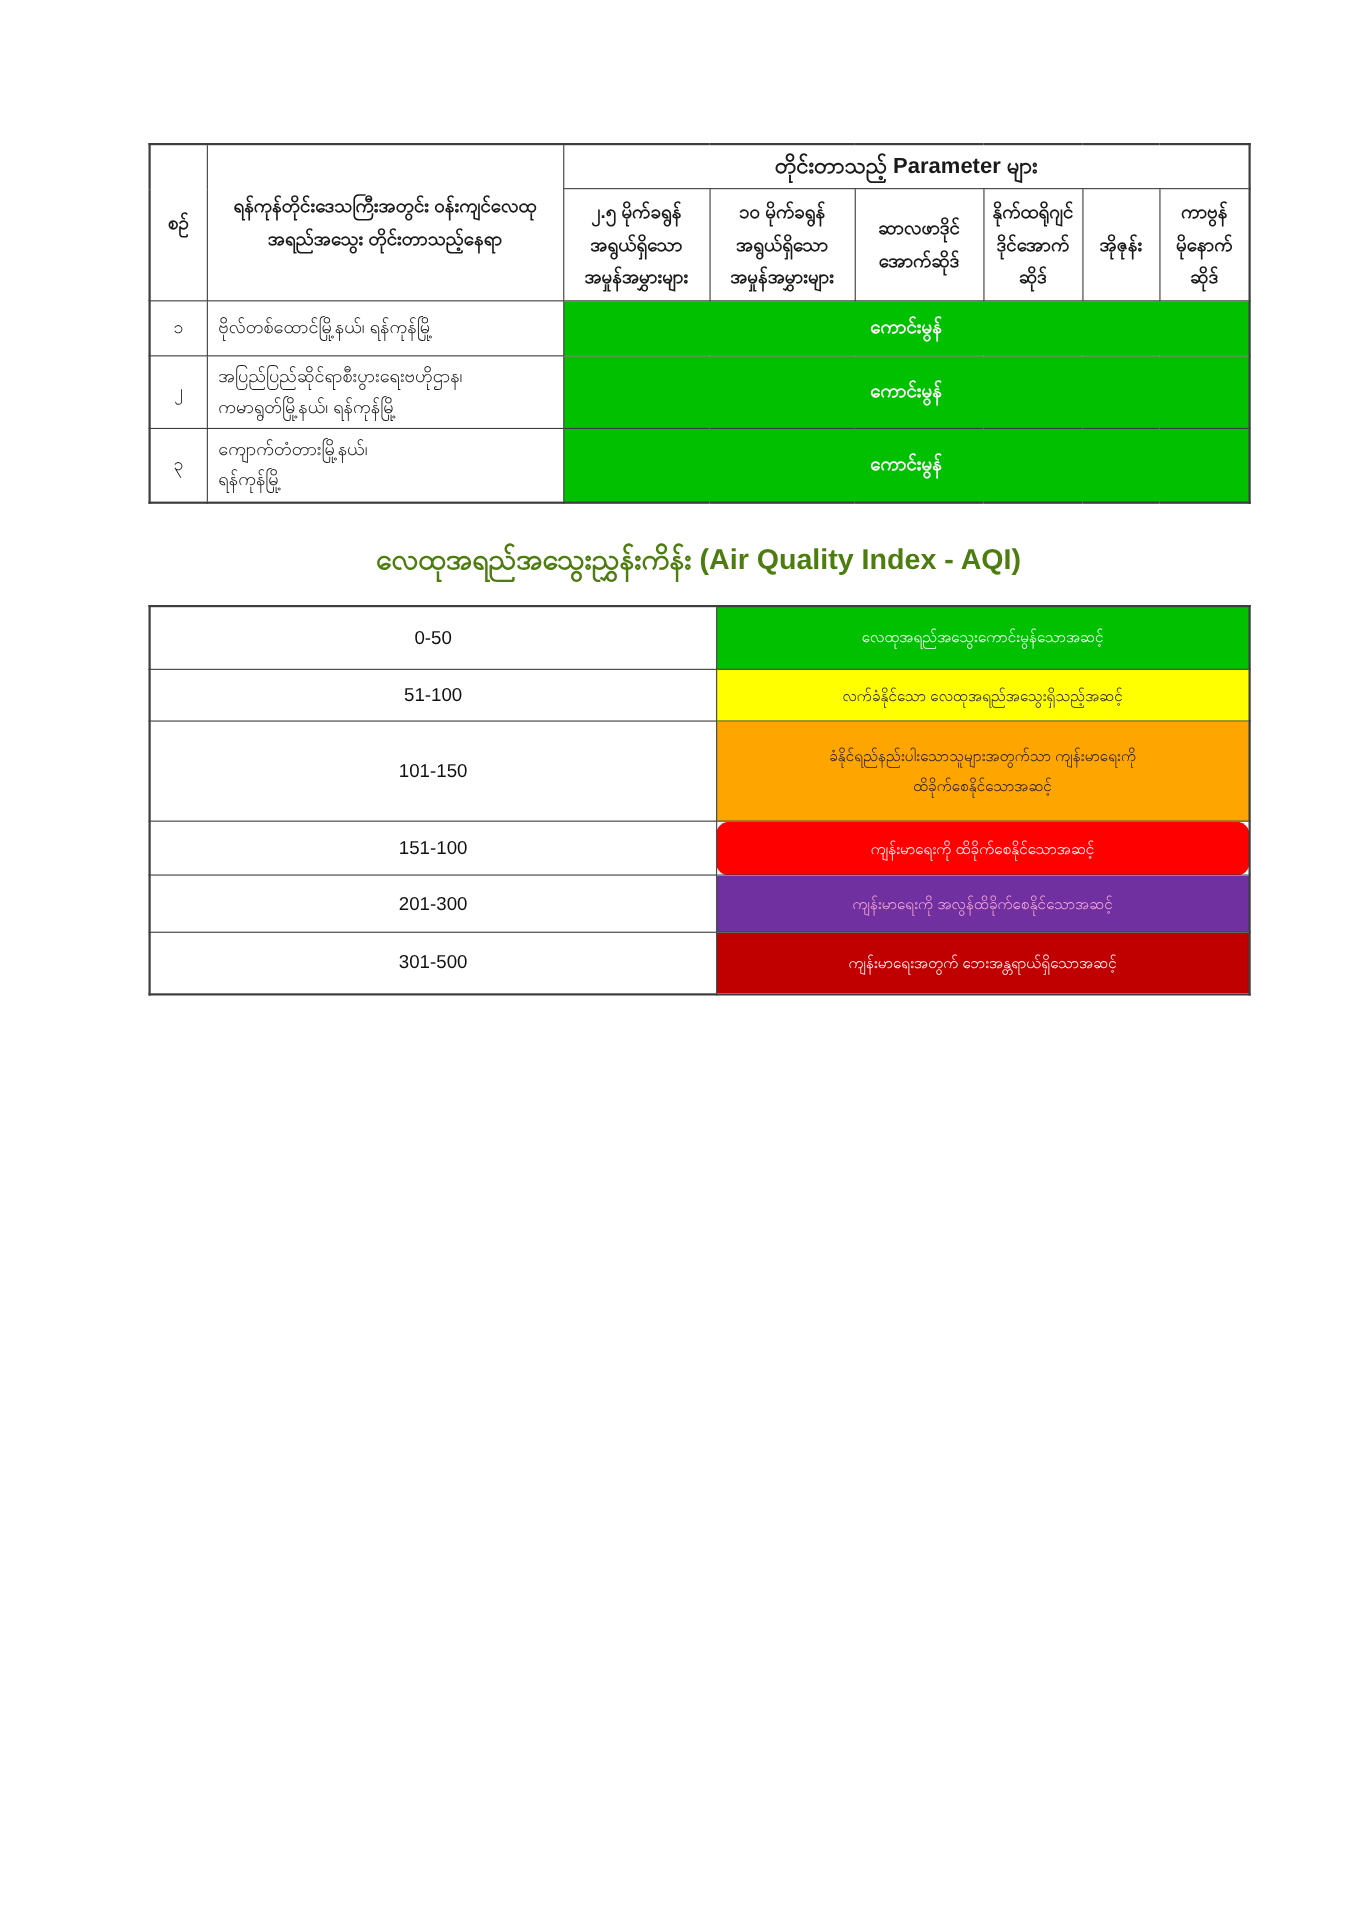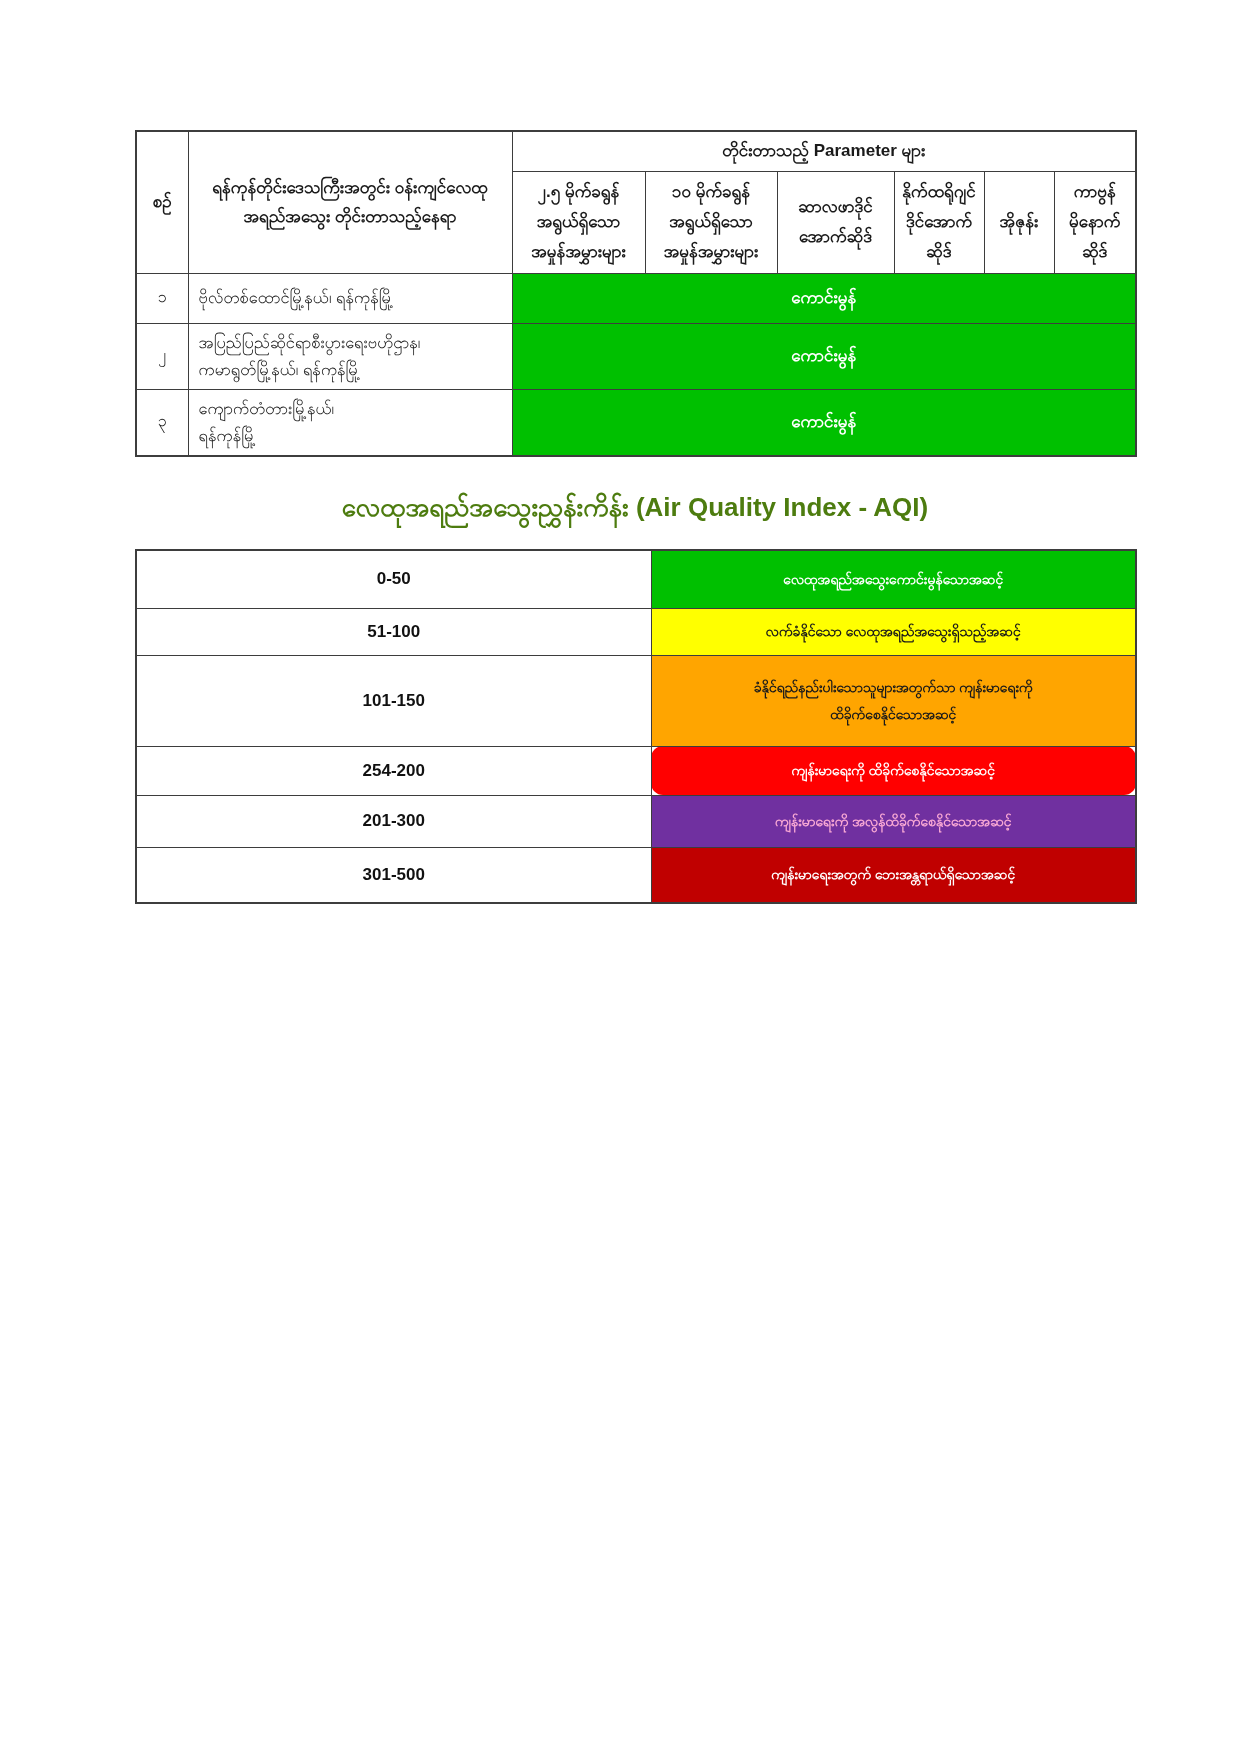--- a/index.html
+++ b/index.html
@@ -25,21 +25,21 @@
   th, td {
     padding: 2px 6px;
     vertical-align: middle;
     text-align: center;
     color: #1a1a1a;
     white-space: pre-line;
     overflow: hidden;
   }
   
   .t1 th { font-weight: 700; font-size: 17px; line-height: 1.75; }
-  .t1 .group-hdr { font-size: 17px; margin-top: 35px; }
+  .t1 .group-hdr { font-size: 20px; margin-top: 35px; }
   .t1 .row-no { font-size: 16px; font-weight: 400; }
   .t1 .loc-cell {
     text-align: left;
     padding-left: 10px;
     font-size: 16.5px;
     font-weight: 400;
     line-height: 1.65;
   }
   .status-good {
     background: #00c000;
@@ -53,21 +53,21 @@
     margin-top: 30px;
     height: 40px;
     line-height: 40px;
     text-align: center;
     font-weight: 700;
     font-size: 26px;
     color: #4d7c0f;
     white-space: nowrap;
   }
   .t2 { margin-top: 22px; }
-  .t2 td { font-weight: 700; }
+  .t2 td { font-weight: 400; }
   .t2 .range-cell { font-size: 17px; color: #111111; background: #ffffff; }
   .t2 .label-cell { font-size: 14px; line-height: 1.9; }
   .bg-green  { background: #00c000; color: #ffffff; }
   .bg-yellow { background: #ffff00; color: #1a1a1a; }
   .bg-orange { background: #ffa500; color: #1a1a1a; }
   .bg-red    { background: #ff0000; color: #ffffff; border-radius: 12px; }
   .bg-purple { background: #7030a0; color: #f9a8d4; }
   .bg-darkred{ background: #c00000; color: #ffffff; }
 </style>
 </head>
@@ -146,21 +146,21 @@
       <tr style="height:47px">
         <td class="range-cell">51-100</td>
         <td class="label-cell bg-yellow">လက်ခံနိုင်သော လေထုအရည်အသွေးရှိသည့်အဆင့်</td>
       </tr>
       <tr style="height:91px">
         <td class="range-cell">101-150</td>
         <td class="label-cell bg-orange">ခံနိုင်ရည်နည်းပါးသောသူများအတွက်သာ ကျန်းမာရေးကို
 ထိခိုက်စေနိုင်သောအဆင့်</td>
       </tr>
       <tr style="height:49px">
-        <td class="range-cell">254-200</td>
+        <td class="range-cell">151-100</td>
         <td class="label-cell bg-red">ကျန်းမာရေးကို ထိခိုက်စေနိုင်သောအဆင့်</td>
       </tr>
       <tr style="height:52px">
         <td class="range-cell">201-300</td>
         <td class="label-cell bg-purple">ကျန်းမာရေးကို အလွန်ထိခိုက်စေနိုင်သောအဆင့်</td>
       </tr>
       <tr style="height:56px">
         <td class="range-cell">301-500</td>
         <td class="label-cell bg-darkred">ကျန်းမာရေးအတွက် ဘေးအန္တရာယ်ရှိသောအဆင့်</td>
       </tr>

